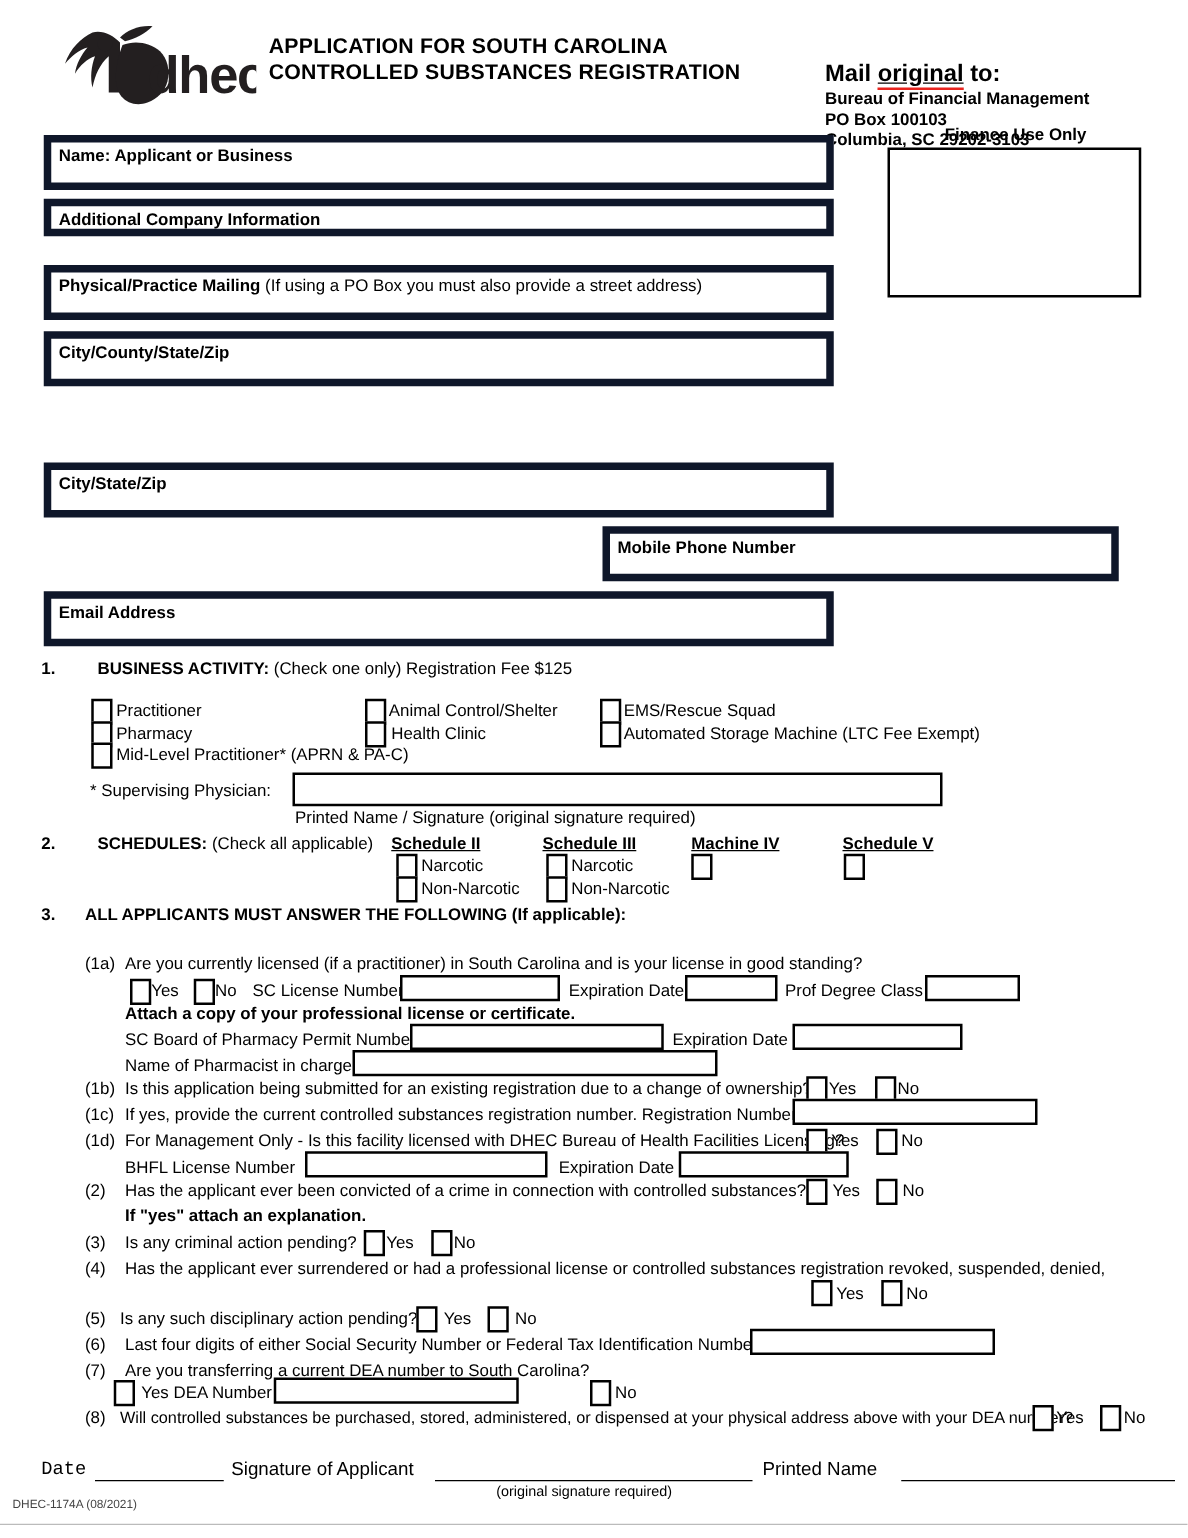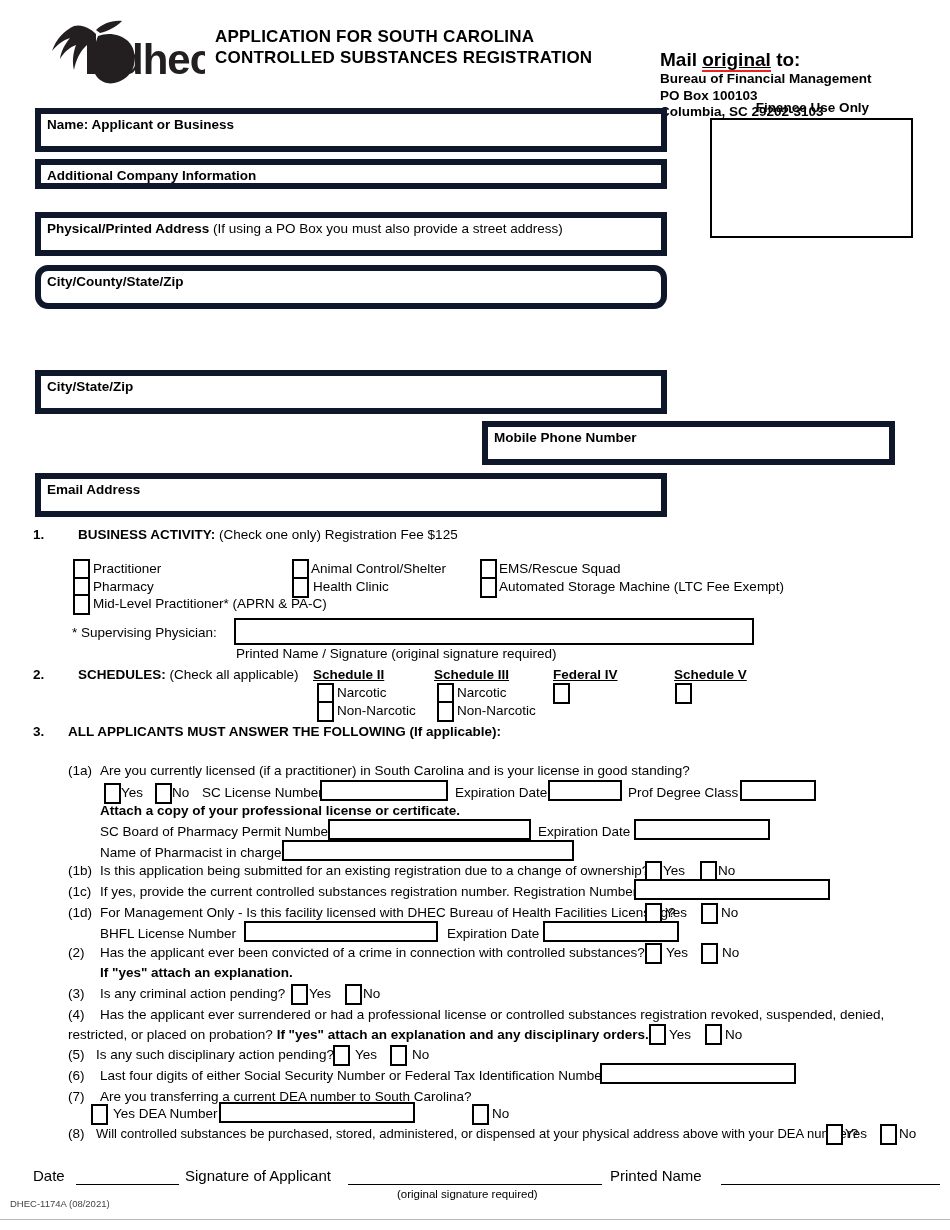--- a/index.html
+++ b/index.html
@@ -111,23 +111,23 @@
   <div class="finance-label">Finance Use Only</div>
   <div class="finance-box"></div>
 
   <div class="fbox" style="left:35px; top:108px; width:632px; height:44px;">
     <span class="lbl"><span>Name:  Applicant or Business</span><span class="norm"></span></span>
   </div>
   <div class="fbox" style="left:35px; top:159px; width:632px; height:30px;">
     <span class="lbl"><span>Additional Company Information</span><span class="norm"></span></span>
   </div>
   <div class="fbox" style="left:35px; top:212px; width:632px; height:44px;">
-    <span class="lbl"><span>Physical/Printed Address</span><span class="norm"> (If using a PO Box you must also provide a street address)</span></span>
-  </div>
-  <div class="fbox" style="left:35px; top:265px; width:632px; height:44px;border-radius:13px;">
+    <span class="lbl"><span>Physical/Practice Mailing</span><span class="norm"> (If using a PO Box you must also provide a street address)</span></span>
+  </div>
+  <div class="fbox" style="left:35px; top:265px; width:632px; height:44px;">
     <span class="lbl"><span>City/County/State/Zip</span><span class="norm"></span></span>
   </div>
   <div class="fbox" style="left:35px; top:370px; width:632px; height:44px;">
     <span class="lbl"><span>City/State/Zip</span><span class="norm"></span></span>
   </div>
   <div class="fbox" style="left:482px; top:421px; width:413px; height:44px;">
     <span class="lbl"><span>Mobile Phone Number</span><span class="norm"></span></span>
   </div>
   <div class="fbox" style="left:35px; top:473px; width:632px; height:44px;">
     <span class="lbl"><span>Email Address</span><span class="norm"></span></span>
@@ -165,21 +165,21 @@
   <div class="cbtext" style="left:337px; top:685px;">Narcotic</div>
   <div class="cbx" style="left:317px; top:701px;"></div>
   <div class="cbtext" style="left:337px; top:703px;">Non-Narcotic</div>
 
   <div class="sched-head" style="left:434px; top:667px;">Schedule III</div>
   <div class="cbx" style="left:437px; top:683px;"></div>
   <div class="cbtext" style="left:457px; top:685px;">Narcotic</div>
   <div class="cbx" style="left:437px; top:701px;"></div>
   <div class="cbtext" style="left:457px; top:703px;">Non-Narcotic</div>
 
-  <div class="sched-head" style="left:553px; top:667px;">Federal IV</div>
+  <div class="sched-head" style="left:553px; top:667px;">Machine IV</div>
   <div class="cbx" style="left:553px; top:683px;"></div>
 
   <div class="sched-head" style="left:674px; top:667px;">Schedule V</div>
   <div class="cbx" style="left:675px; top:683px;"></div>
 
   <div class="secnum" style="left:33px; top:724px;">3.</div>
   <div class="txt b" style="left:68px; top:724px;">ALL APPLICANTS MUST ANSWER THE FOLLOWING (If applicable):</div>
 
   <div class="txt" style="left:68px; top:763px;">(1a)</div>
   <div class="txt" style="left:100px; top:763px;">Are you currently licensed (if a practitioner) in South Carolina and is your license in good standing?</div>
@@ -237,21 +237,20 @@
 
   <div class="txt" style="left:68px; top:986px;">(3)</div>
   <div class="txt" style="left:100px; top:986px;">Is any criminal action pending?</div>
   <div class="cbx" style="left:291px; top:984px;"></div>
   <div class="cbtext" style="left:309px; top:986px;">Yes</div>
   <div class="cbx" style="left:345px; top:984px;"></div>
   <div class="cbtext" style="left:363px; top:986px;">No</div>
 
   <div class="txt" style="left:68px; top:1007px;">(4)</div>
   <div class="txt" style="left:100px; top:1007px;">Has the applicant ever surrendered or had a professional license or controlled substances registration revoked, suspended, denied,</div>
-  <div class="txt" style="left:68px; top:1027px;"><span>restricted, or placed on probation? </span><b>If "yes" attach an explanation and any disciplinary orders.</b></div>
   <div class="cbx" style="left:649px; top:1024px;"></div>
   <div class="cbtext" style="left:669px; top:1027px;">Yes</div>
   <div class="cbx" style="left:705px; top:1024px;"></div>
   <div class="cbtext" style="left:725px; top:1027px;">No</div>
 
   <div class="txt" style="left:68px; top:1047px;">(5)</div>
   <div class="txt" style="left:96px; top:1047px;">Is any such disciplinary action pending?</div>
   <div class="cbx" style="left:333px; top:1045px;"></div>
   <div class="cbtext" style="left:355px; top:1047px;">Yes</div>
   <div class="cbx" style="left:390px; top:1045px;"></div>
@@ -269,21 +268,21 @@
   <div class="cbx" style="left:472px; top:1104px;"></div>
   <div class="cbtext" style="left:492px; top:1106px;">No</div>
 
   <div class="txt" style="left:68px; top:1126px;">(8)</div>
   <div class="txt" style="left:96px; top:1126px; font-size:13px;">Will controlled substances be purchased, stored, administered, or dispensed at your physical address above with your DEA number?</div>
   <div class="cbx" style="left:826px; top:1124px;"></div>
   <div class="cbtext" style="left:845px; top:1126px;">Yes</div>
   <div class="cbx" style="left:880px; top:1124px;"></div>
   <div class="cbtext" style="left:899px; top:1126px;">No</div>
 
-  <div class="foot-txt" style="left:33px; top:1167px;">Date</div>
+  <div class="foot-txt" style="left:33px; top:1167px;font-family:Liberation Mono, monospace;">Date</div>
   <div class="foot-line" style="left:76px; top:1184px; width:103px;"></div>
 
   <div class="foot-txt" style="left:185px; top:1167px;">Signature of Applicant</div>
   <div class="foot-line" style="left:348px; top:1184px; width:254px;"></div>
   <div class="foot-small" style="left:397px; top:1188px;">(original signature required)</div>
 
   <div class="foot-txt" style="left:610px; top:1167px;">Printed Name</div>
   <div class="foot-line" style="left:721px; top:1184px; width:219px;"></div>
 
   <div class="formnum">DHEC-1174A (08/2021)</div>

